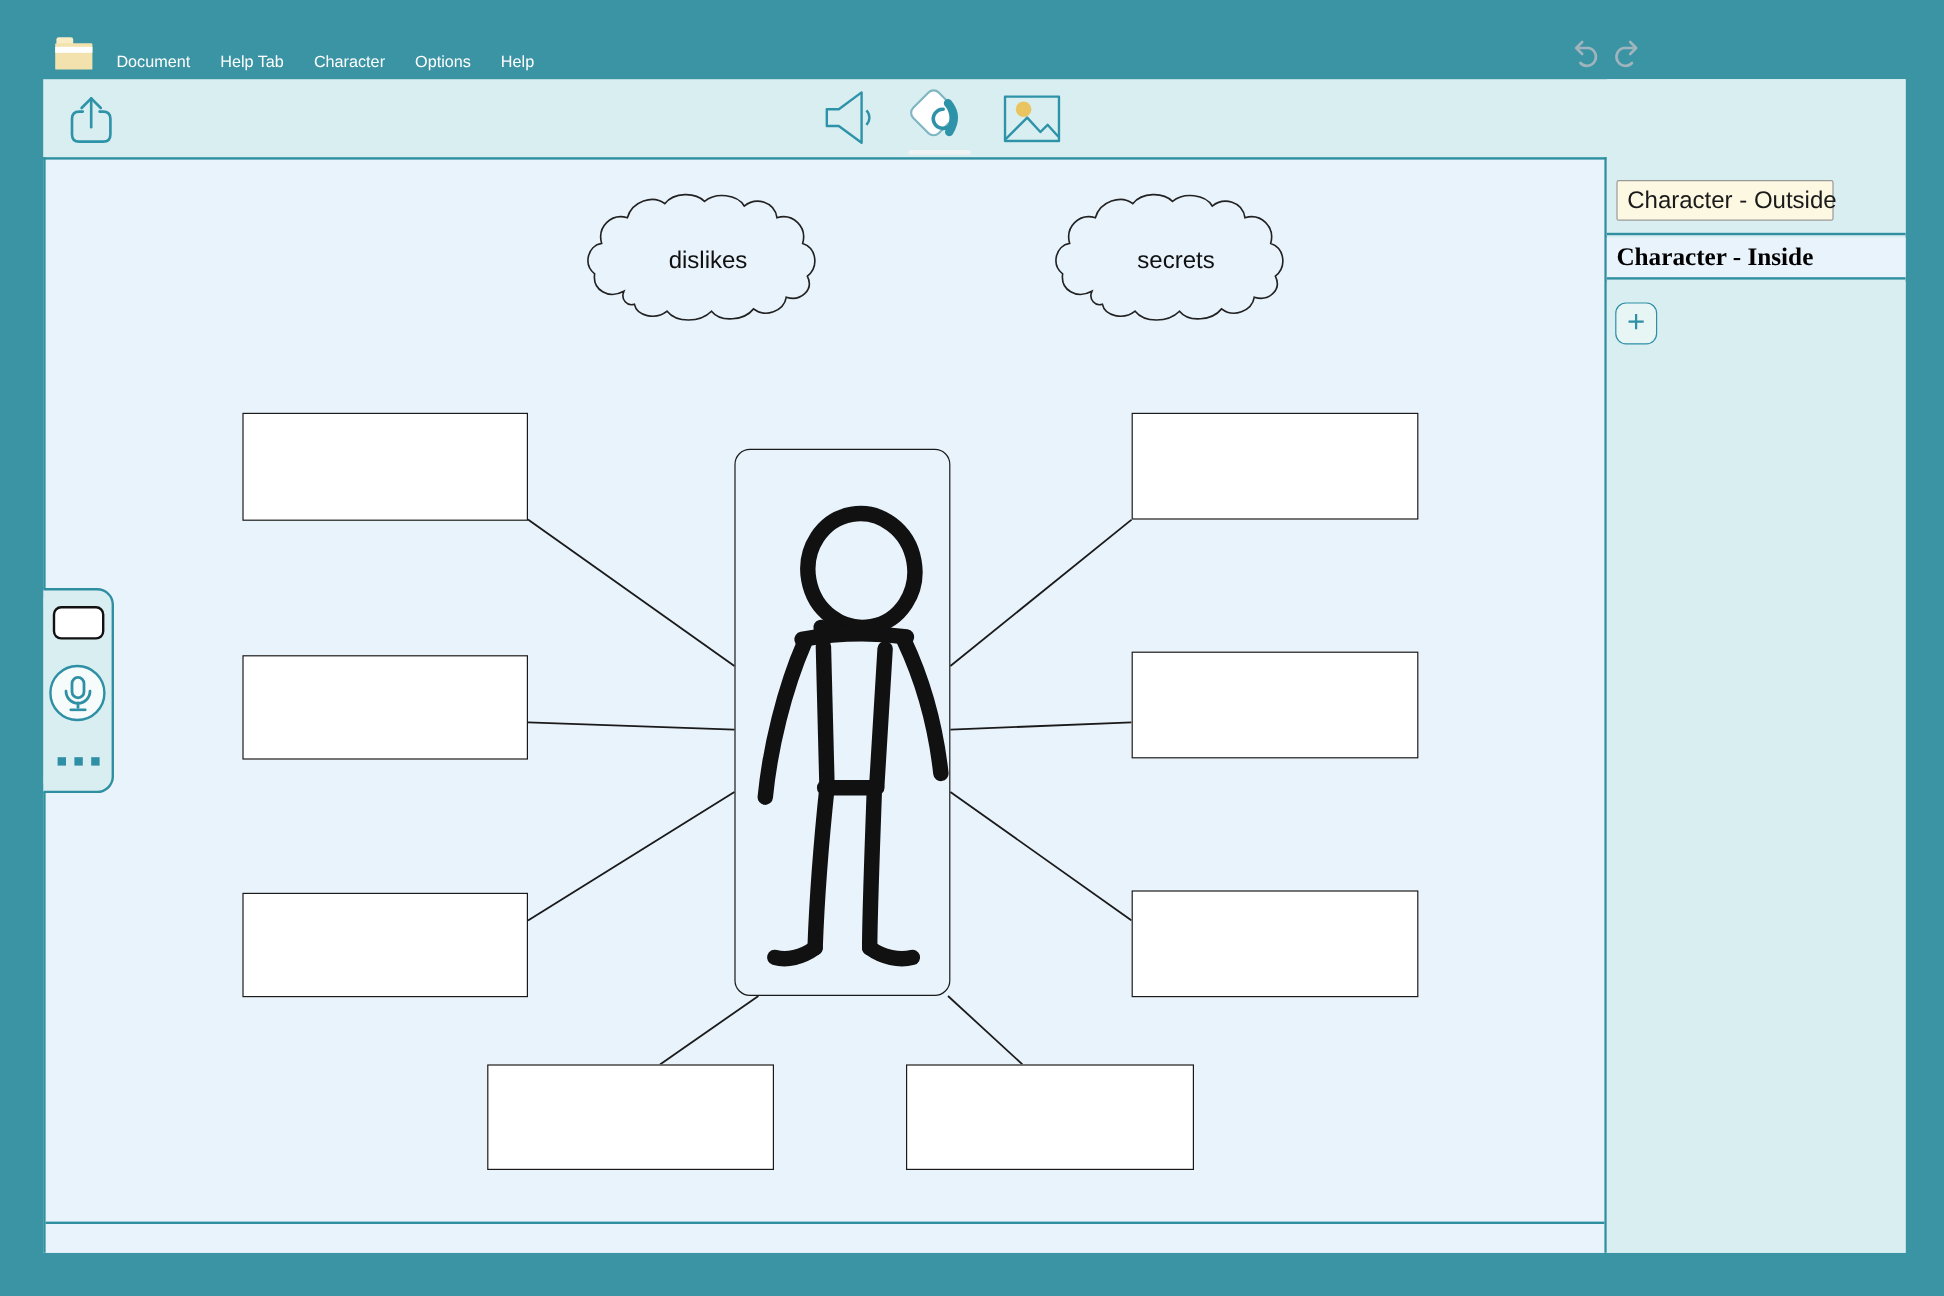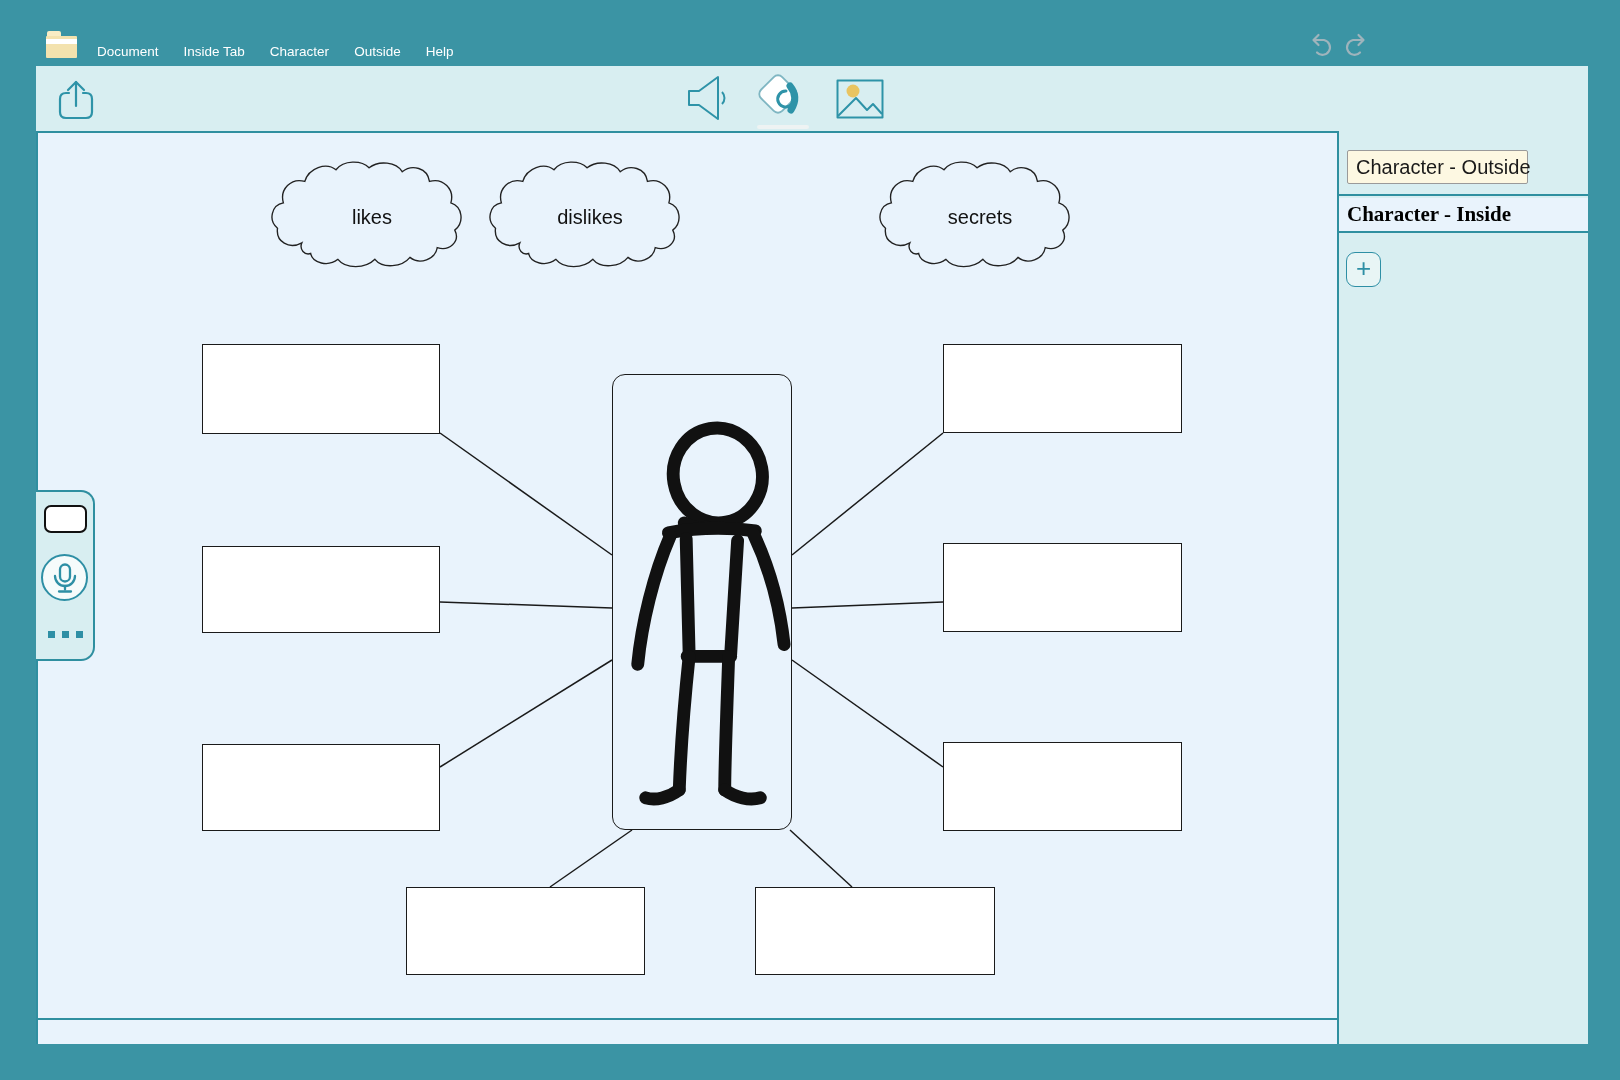--- a/index.html
+++ b/index.html
@@ -128,23 +128,23 @@
 <body>
 
 <div class="menubar">
   <div class="folder-icon">
     <div class="folder-flap"></div>
     <div class="folder-body"></div>
     <div class="folder-stripe"></div>
   </div>
   <div class="menu-items">
     <span class="menu-item">Document</span>
-    <span class="menu-item">Inside Tab</span>
+    <span class="menu-item">Help Tab</span>
     <span class="menu-item">Character</span>
-    <span class="menu-item">Outside</span>
+    <span class="menu-item">Options</span>
     <span class="menu-item">Help</span>
   </div>
   <div class="history">
     <div class="hist-btn">
       <svg class="icon" viewBox="0 0 27 24" fill="none" stroke="#9fb4bc" stroke-width="2.2" stroke-linecap="round" stroke-linejoin="round">
         <path d="M7,7 h10 a7.5,7.5 0 1 1 -7,12.5"></path>
         <path d="M11.5,2 L6.5,7 L11.5,12"></path>
       </svg>
     </div>
     <div class="hist-btn">
@@ -196,26 +196,20 @@
       <line x1="402" y1="300" x2="574" y2="422"></line>
       <line x1="402" y1="469" x2="574" y2="475"></line>
       <line x1="402" y1="634" x2="574" y2="527"></line>
       <line x1="905" y1="300" x2="754" y2="422"></line>
       <line x1="905" y1="469" x2="754" y2="475"></line>
       <line x1="905" y1="634" x2="754" y2="527"></line>
       <line x1="512" y1="754" x2="594" y2="697"></line>
       <line x1="814" y1="754" x2="752" y2="697"></line>
     </svg>
 
-    <div class="cloud cloud-1">
-      <svg viewBox="0 0 210 115" width="206" height="112" fill="#e9f3fc" stroke="#222" stroke-width="1.4">
-        <path d="M33,85 C20,92 6,84 8,70 C-2,62 2,46 14,44 C10,30 22,18 36,22 C40,8 58,2 68,10 C76,0 94,0 102,8 C112,0 130,2 136,12 C146,4 162,8 164,22 C178,18 190,30 186,44 C198,48 200,64 190,72 C196,84 184,94 172,90 C170,102 154,108 144,100 C136,110 116,112 108,102 C98,112 78,112 70,102 C60,110 44,106 42,96 C36,98 30,92 33,85 Z"></path>
-      </svg>
-      <div class="cloud-label">likes</div>
-    </div>
     <div class="cloud cloud-2">
       <svg viewBox="0 0 210 115" width="206" height="112" fill="#e9f3fc" stroke="#222" stroke-width="1.4">
         <path d="M33,85 C20,92 6,84 8,70 C-2,62 2,46 14,44 C10,30 22,18 36,22 C40,8 58,2 68,10 C76,0 94,0 102,8 C112,0 130,2 136,12 C146,4 162,8 164,22 C178,18 190,30 186,44 C198,48 200,64 190,72 C196,84 184,94 172,90 C170,102 154,108 144,100 C136,110 116,112 108,102 C98,112 78,112 70,102 C60,110 44,106 42,96 C36,98 30,92 33,85 Z"></path>
       </svg>
       <div class="cloud-label">dislikes</div>
     </div>
     <div class="cloud cloud-4">
       <svg viewBox="0 0 210 115" width="206" height="112" fill="#e9f3fc" stroke="#222" stroke-width="1.4">
         <path d="M33,85 C20,92 6,84 8,70 C-2,62 2,46 14,44 C10,30 22,18 36,22 C40,8 58,2 68,10 C76,0 94,0 102,8 C112,0 130,2 136,12 C146,4 162,8 164,22 C178,18 190,30 186,44 C198,48 200,64 190,72 C196,84 184,94 172,90 C170,102 154,108 144,100 C136,110 116,112 108,102 C98,112 78,112 70,102 C60,110 44,106 42,96 C36,98 30,92 33,85 Z"></path>
       </svg>

